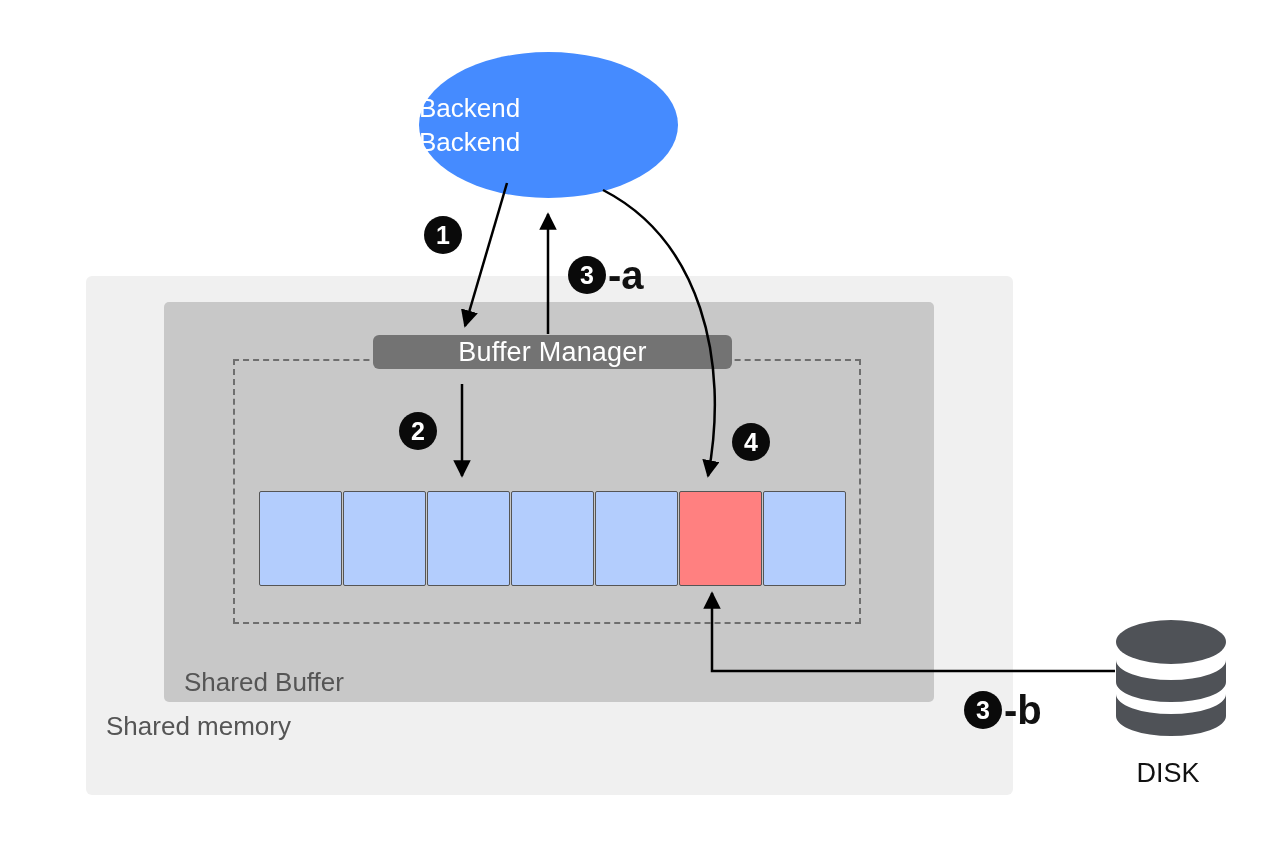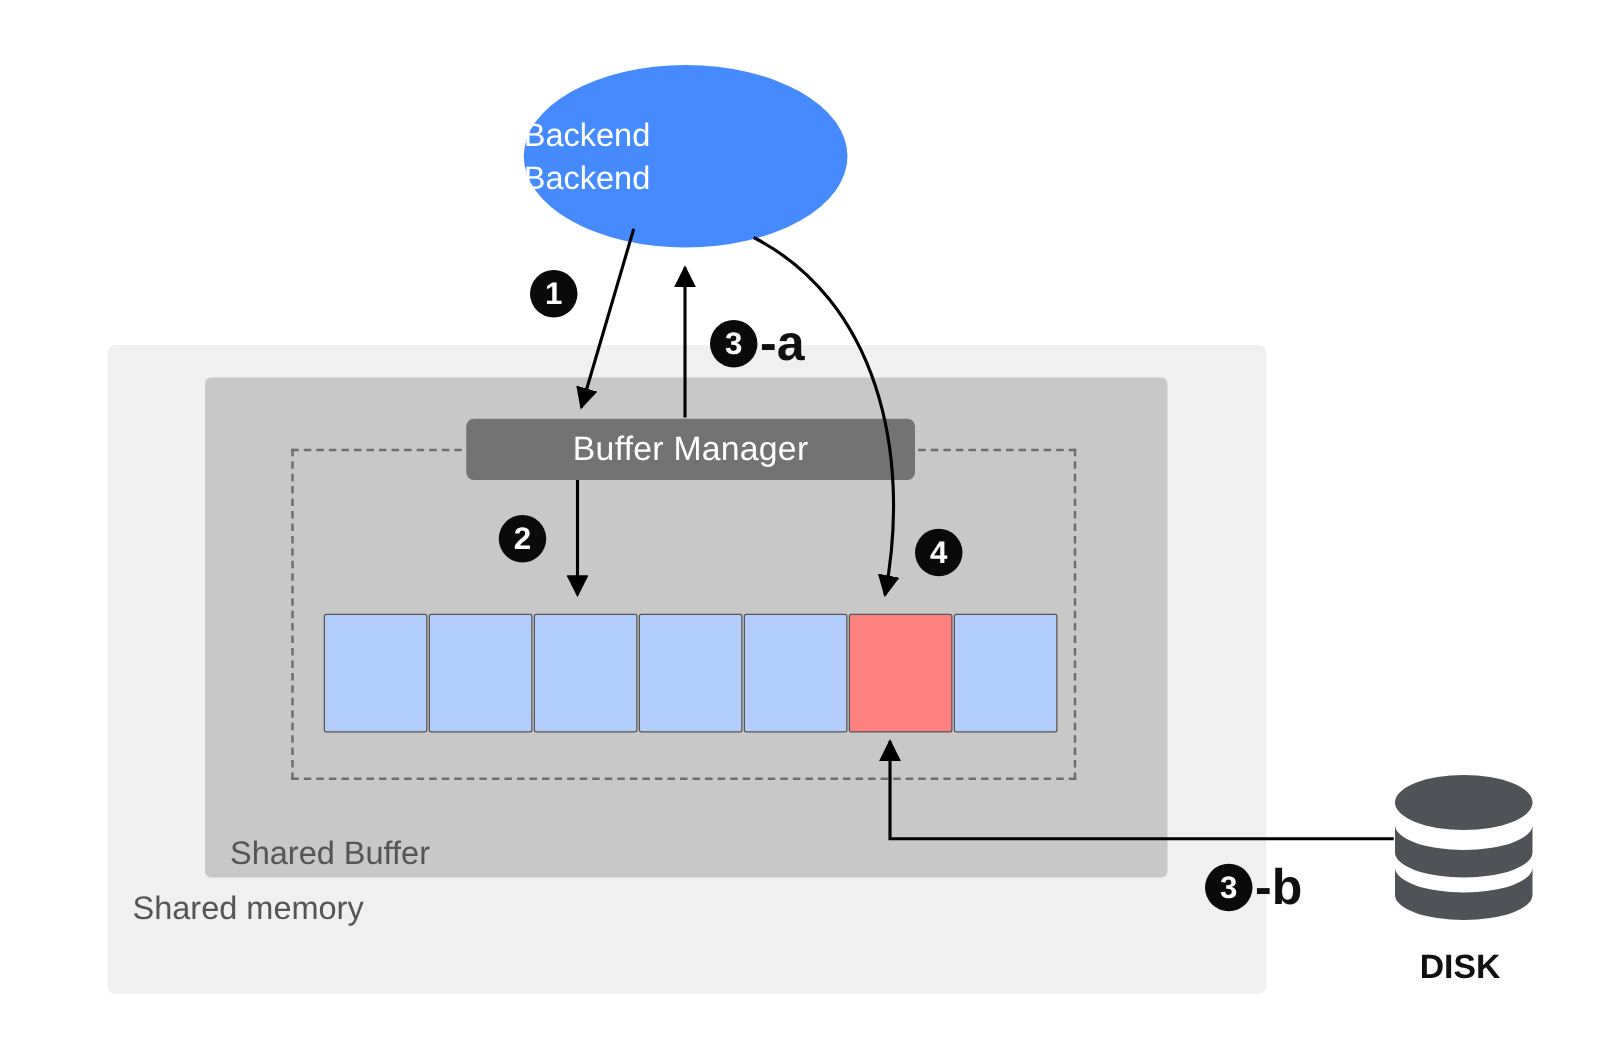--- a/index.html
+++ b/index.html
@@ -5,21 +5,21 @@
     html, body { margin: 0; padding: 0; background: #ffffff; }
     body { width: 1280px; height: 849px; position: relative; overflow: hidden;
            font-family: "Liberation Sans", "DejaVu Sans", sans-serif; }
     .abs { position: absolute; }
     #shared-memory { left: 86px; top: 276px; width: 927px; height: 519px;
                      background: #f0f0f0; border-radius: 6px; }
     #shared-buffer { left: 164px; top: 302px; width: 770px; height: 400px;
                      background: #c8c8c8; border-radius: 5px; }
     #dashed-region { left: 233px; top: 359px; width: 628px; height: 265px;
                      border: 2.5px dashed #6e6e6e; box-sizing: border-box; }
-    #buffer-manager { left: 373px; top: 335px; width: 359px; height: 49px;
+    #buffer-manager { left: 373px; top: 335px; width: 359px; height: 34px;
                       background: #737373; border-radius: 6px; color: #ffffff;
                       font-size: 27px; display: flex; align-items: center;
                       justify-content: center; letter-spacing: 0.2px; }
     .label-sm { color: #555555; font-size: 26px; }
     #shared-buffer-label { left: 184px; top: 655px; margin-top: 12px; }
     #shared-memory-label { left: 106px; top: 711px; }
     #backend-process { left: 419px; top: 52px; width: 259px; height: 146px;
                        border-radius: 50%; background: #458bff; color: #ffffff;
                        font-size: 26px; display: flex; flex-direction: column;
                        align-items: flex-start; justify-content: center; line-height: 34px; }
@@ -33,21 +33,21 @@
     .circle { width: 38px; height: 38px; border-radius: 50%; background: #0a0a0a;
               color: #ffffff; display: flex; align-items: center; justify-content: center;
               font-size: 25px; font-weight: bold; }
     .suffix { margin-left: 2px; font-size: 40px; line-height: 40px; }
     #step-1 { left: 424px; top: 216px; }
     #step-2 { left: 399px; top: 412px; }
     #step-4 { left: 732px; top: 423px; }
     #step-3a { left: 568px; top: 255px; }
     #step-3b { left: 964px; top: 690px; }
     #disk-label { left: 1118px; top: 758px; width: 100px; text-align: center;
-                  font-size: 27px; font-weight: bold; color: #111111; }
+                  font-size: 27px; font-weight: normal; color: #111111; }
   </style>
 </head>
 <body>
 
 <div id="shared-memory" class="abs"></div>
 <div id="shared-buffer" class="abs"></div>
 <div id="dashed-region" class="abs"></div>
 
 <div id="shared-buffer-label" class="abs label-sm">Shared Buffer</div>
 <div id="shared-memory-label" class="abs label-sm">Shared memory</div>

